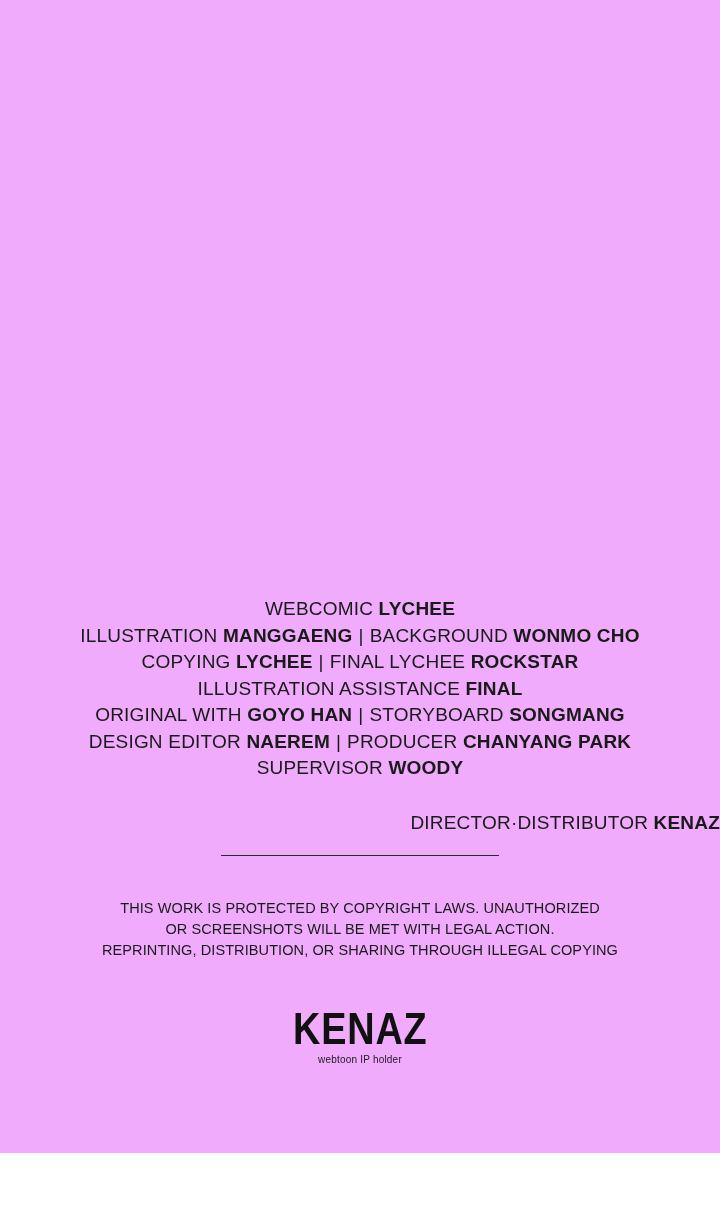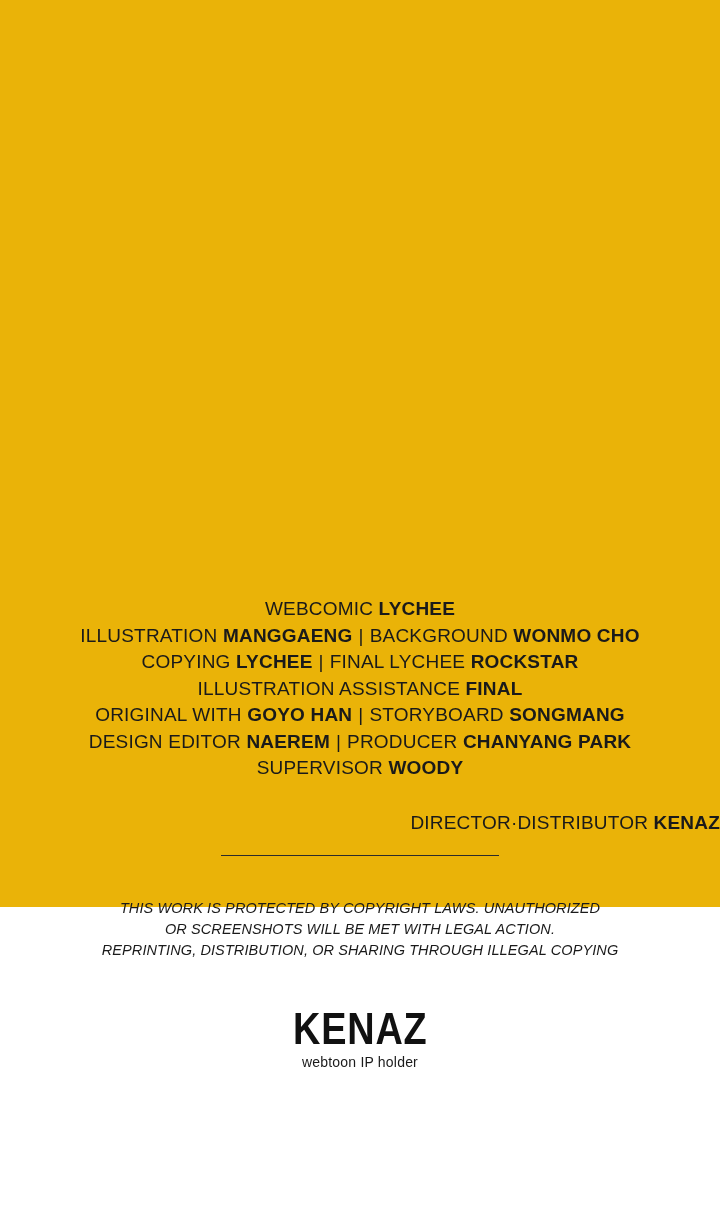--- a/index.html
+++ b/index.html
@@ -10,23 +10,23 @@
   body {
     width: 720px;
     height: 1213px;
     font-family: "Liberation Sans", sans-serif;
     color: #1a1a1a;
     position: relative;
     overflow: hidden;
   }
   .page {
     width: 720px;
-    height: 907px;
+    height: 1153px;
     position: relative;
-    background: #eab308;
+    background: #f0abfc;
   }
   .credits {
     position: absolute;
     top: 596px;
     left: 0;
     width: 720px;
     text-align: center;
   }
   .credit-line {
     font-size: 19px;
@@ -75,21 +75,21 @@
     top: 898px;
     left: 0;
     width: 720px;
     text-align: center;
     font-size: 14.5px;
     line-height: 21px;
     letter-spacing: 0.1px;
     color: #1a1a1a;
     font-weight: 400;
   }
-  .legal div { white-space: nowrap; font-style: italic; }
+  .legal div { white-space: nowrap; }
 
   .logo-block {
     position: absolute;
     top: 1006px;
     left: 0;
     width: 720px;
     text-align: center;
   }
   .logo-text {
     font-family: "Liberation Sans", sans-serif;
@@ -97,21 +97,21 @@
     font-weight: 700;
     letter-spacing: 1px;
     color: #111111;
     line-height: 46px;
     transform: scaleX(0.86);
     transform-origin: center;
     display: inline-block;
   }
   .logo-sub {
     margin-top: 2px;
-    font-size: 14px;
+    font-size: 10px;
     font-weight: 400;
     letter-spacing: 0.2px;
     color: #1a1a1a;
   }
 </style>
 </head>
 <body>
 
 <div class="page">
 

